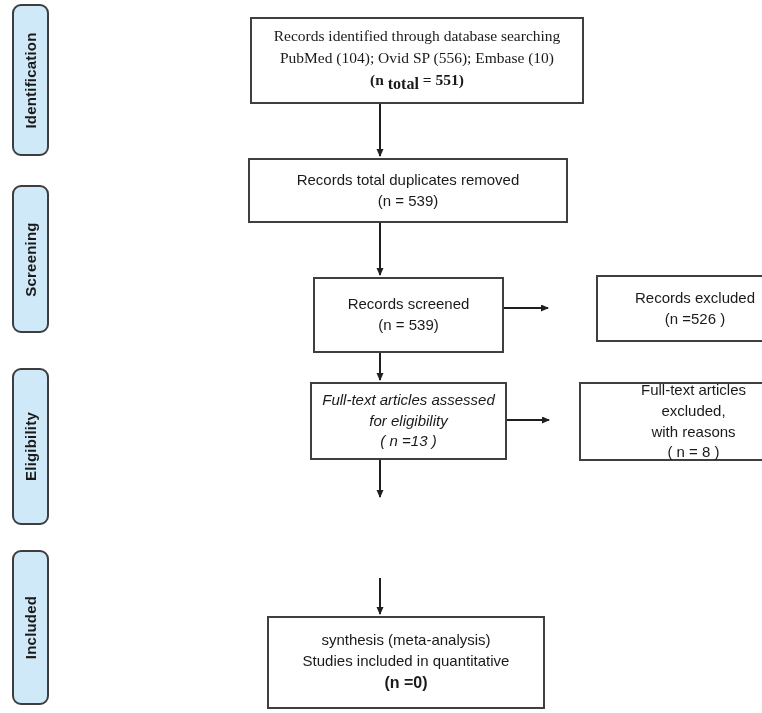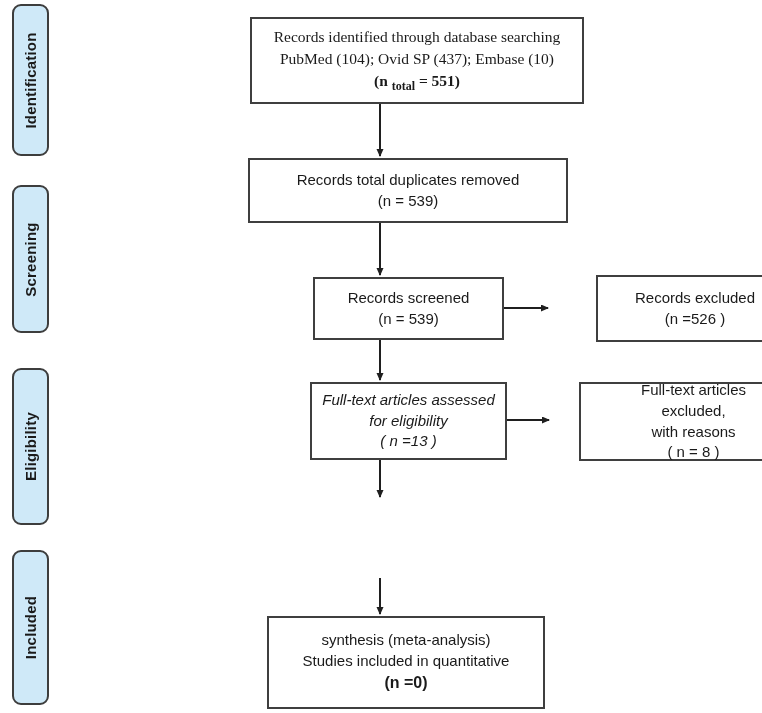--- a/index.html
+++ b/index.html
@@ -49,21 +49,21 @@
     line-height:1.38;
     padding:2px 6px;
     margin-left:28px;
   }
   .fbox.serif{
     font-family:"Liberation Serif","DejaVu Serif",serif;
     font-size:15.5px;
     line-height:1.42;
   }
   .fbox .bold-n{font-weight:bold;}
-  .fbox .bold-n sub{font-size:12px;font-weight:bold;}
+  .fbox .bold-n sub{font-size:16px;font-weight:bold;}
   .fbox .small-n{font-size:16px;font-weight:bold;line-height:1.5;}
   
   .arrows{
     position:absolute;left:0;top:0;width:762px;height:713px;
     pointer-events:none;
   }
   .arrows line{stroke:var(--arrow);stroke-width:2;}
   .arrows marker path{fill:var(--arrow);}
 </style>
 </head>
@@ -94,30 +94,30 @@
     <line x1="380" y1="223" x2="380" y2="275" marker-end="url(#ah)"></line>
     <line x1="380" y1="340" x2="380" y2="380" marker-end="url(#ah)"></line>
     <line x1="380" y1="460" x2="380" y2="497" marker-end="url(#ah)"></line>
     <line x1="380" y1="578" x2="380" y2="614" marker-end="url(#ah)"></line>
     <line x1="476" y1="308" x2="548" y2="308" marker-end="url(#ah)"></line>
     <line x1="479" y1="420" x2="549" y2="420" marker-end="url(#ah)"></line>
   </svg>
 
   <div class="fbox serif" style="left:222px;top:17px;width:334px;height:87px;">
     <div>Records identified through database searching</div>
-    <div>PubMed (104); Ovid SP (437); Embase (10)</div>
+    <div>PubMed (104); Ovid SP (556); Embase (10)</div>
     <div class="bold-n"><span>(n </span><sub>total</sub><span> = 551)</span></div>
   </div>
 
   <div class="fbox" style="left:220px;top:158px;width:320px;height:65px;">
     <div>Records total duplicates removed</div>
     <div>(n = 539)</div>
   </div>
 
-  <div class="fbox" style="left:285px;top:277px;width:191px;height:63px;">
+  <div class="fbox" style="left:285px;top:277px;width:191px;height:76px;">
     <div>Records screened</div>
     <div>(n = 539)</div>
   </div>
 
   <div class="fbox" style="left:568px;top:275px;width:198px;height:67px;">
     <div>Records excluded</div>
     <div>(n =526 )</div>
   </div>
 
   <div class="fbox" style="left:282px;top:382px;width:197px;height:78px;font-style:italic;">

